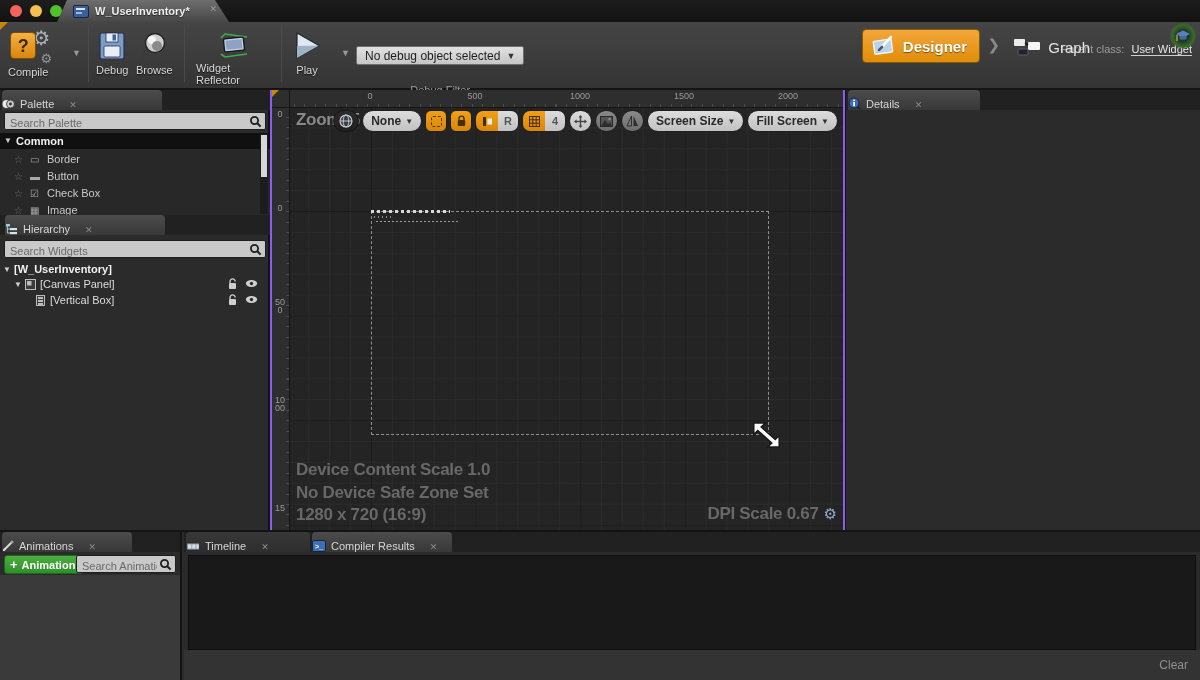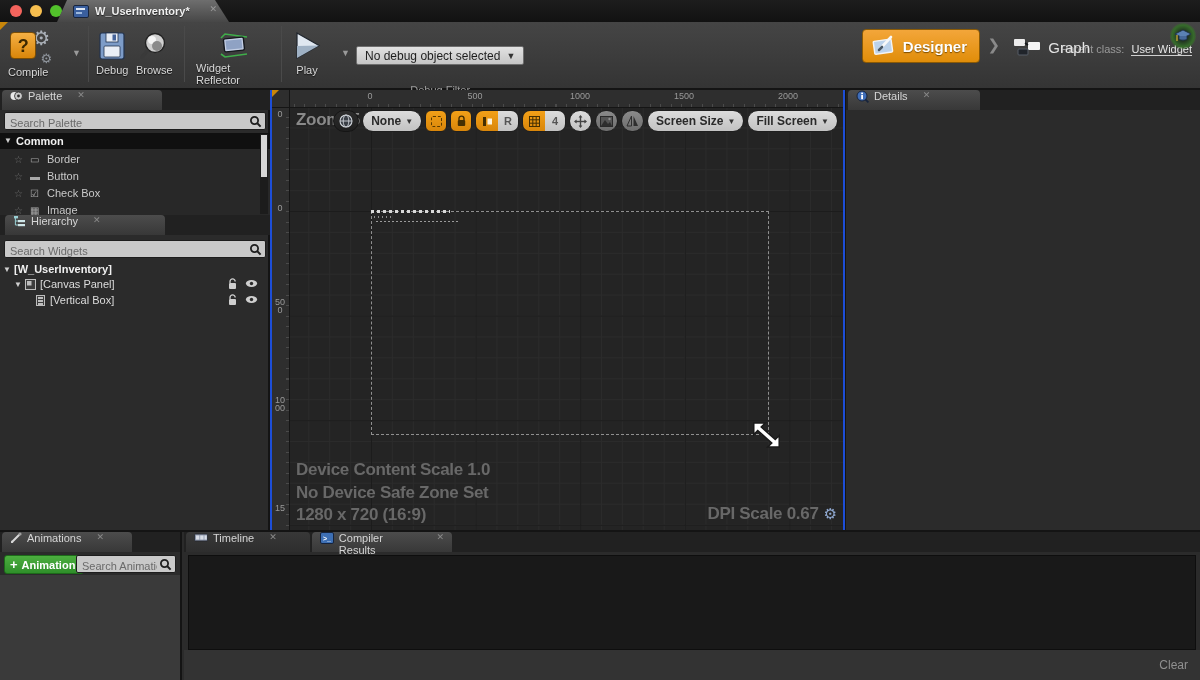--- a/index.html
+++ b/index.html
@@ -1,19 +1,19 @@
 <!DOCTYPE html>
 <html><head>
 <meta charset="utf-8">
 <style>
   * { margin:0; padding:0; box-sizing:border-box; }
   html,body { width:1200px; height:680px; overflow:hidden; background:#1a1a1a;
     font-family:"Liberation Sans", sans-serif; -webkit-font-smoothing:antialiased; }
   .abs { position:absolute; }
-  #app { position:relative; width:972px; height:680px; background:#1d4ed8;border-radius:27px; }
+  #app { position:relative; width:972px; height:680px; background:#8b5cf6;border-radius:27px; }
 
   
   #titlebar { left:0; top:0; width:1200px; height:22px; background:linear-gradient(#1d1d1d,#121212); }
   .traffic { width:12px; height:12px; border-radius:50%; top:5px; }
   #doc-tab { left:57px; top:0; width:172px; height:22px;
     background:linear-gradient(#6e6e6e,#474747);
     clip-path:polygon(10px 0, 158px 0, 172px 22px, 0 22px);
     display:flex; align-items:center; gap:6px; padding-left:16px; }
   #doc-tab .ttl { color:#f0f0f0; font-size:11px; font-weight:bold; text-shadow:0 1px 1px #222; }
   #doc-tab .closex { position:absolute; right:12px; top:4px; color:#9a9a9a; font-size:9px; }
@@ -50,21 +50,21 @@
     background:linear-gradient(#f3a63a,#e08d09); border:1px solid #8a5a06;
     display:flex; align-items:center; gap:6px;text-align:center; }
   #designer-btn .lbl { color:#fff; font-weight:bold; font-size:15px; text-shadow:0 1px 1px #7a4d00; }
   #mode-chevron { position:absolute; right:200px; top:14px; color:#8a8a8a; font-size:15px; }
   #graph-btn { position:absolute; right:110px; top:10px; height:30px; display:flex; align-items:center; gap:6px; }
   #graph-btn .lbl { color:#e4e4e4; font-size:15px; }
 
   
   .panel-header { position:absolute; left:0; top:0; width:100%; height:20px; background:#212121; }
   .ptab { position:absolute; top:0; height:20px; background:linear-gradient(#4c4c4c,#383838);
-    border-radius:4px 4px 0 0; display:flex; align-items:flex-start; gap:5px; padding:0 8px; }
+    border-radius:4px 4px 0 0; display:flex; align-items:flex-end; gap:5px; padding:0 0; }
   .ptab.inactive { background:linear-gradient(#383838,#2e2e2e); }
   .ptab .plbl { color:#d6d6d6; font-size:11px; }
   .ptab .closex { color:#8a8a8a; font-size:9px; margin-left:10px; }
   .searchbox { position:absolute; height:18px; background:#c9c9c9; border:1px solid #1d1d1d; border-radius:2px; }
   .searchbox input { width:100%; height:100%; background:transparent; border:none; outline:none;
     font-size:11px; color:#222; padding:0 18px 0 5px; font-family:"Liberation Sans",sans-serif; }
   .searchbox input::placeholder { color:#6a6a6a; opacity:1; }
   .searchbox svg { position:absolute; right:3px; top:2px; }
 
   

